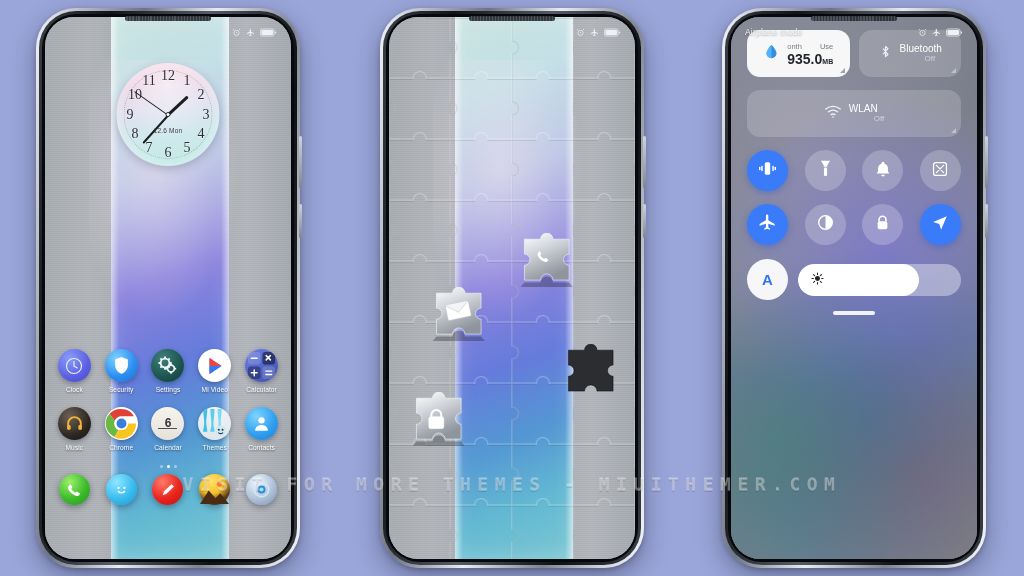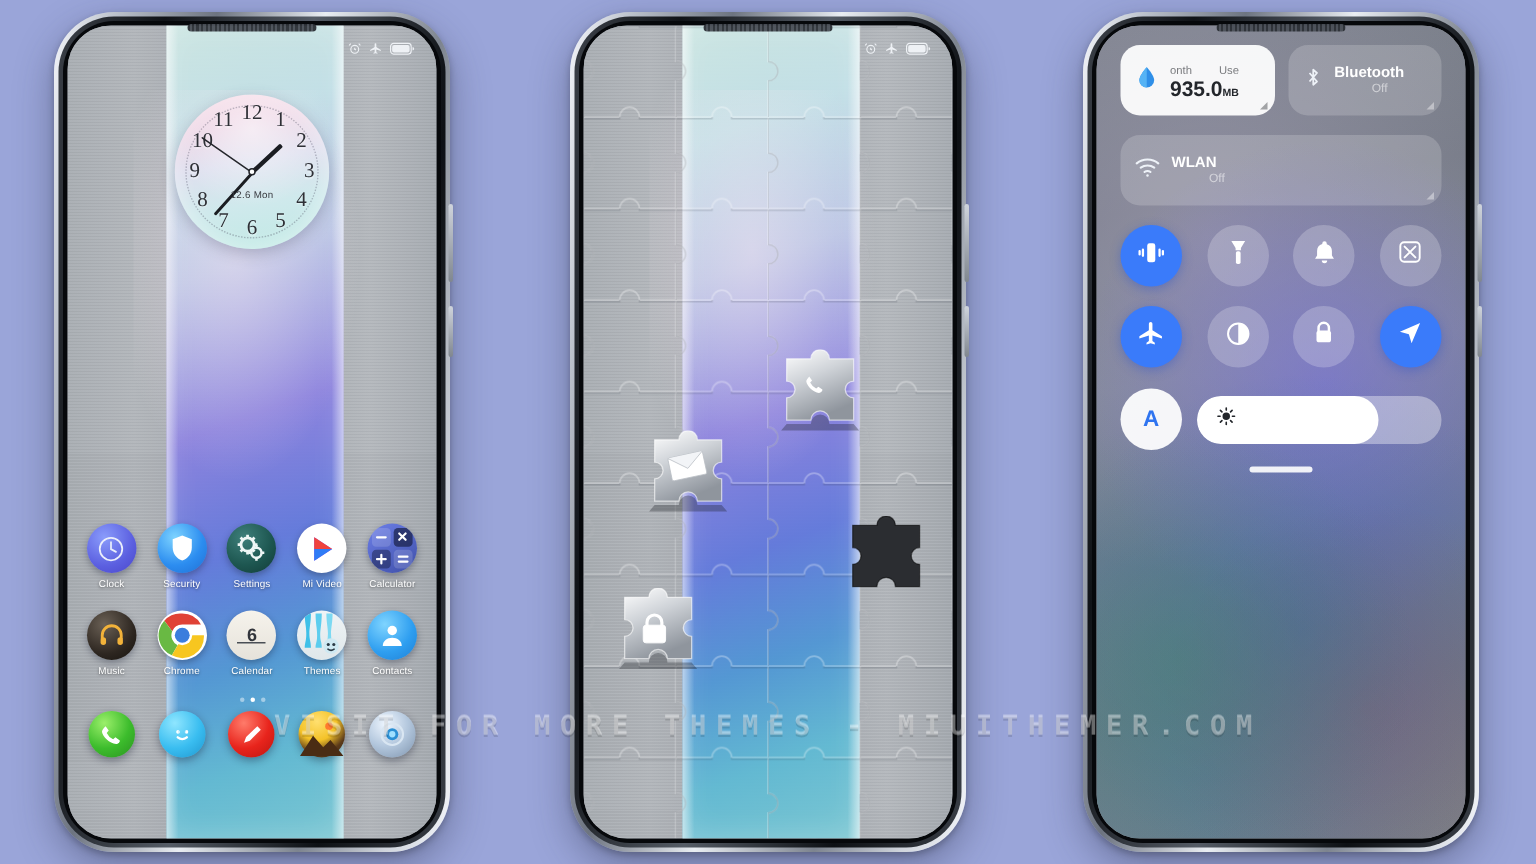--- a/index.html
+++ b/index.html
@@ -169,26 +169,26 @@
   .cc-date { font-size:9px; padding-bottom:3px; opacity:.96; text-shadow:0 1px 2px rgba(0,0,0,.35); }
   .cc-dateicons { display:flex; align-items:center; gap:7px; padding-bottom:3px; }
 
   .bigtiles { display:flex; gap:9px; margin-top:13px; }
   .bigtile {
     flex:1; height:47px; border-radius:13px; position:relative;
     padding:7px 9px; overflow:hidden;
   }
   .bigtile.light { background:rgba(255,255,255,.93); color:#23262b; }
   .bigtile.dim { background:rgba(255,255,255,.18); color:#fff; }
-  .bt-row { display:flex; align-items:center; gap:7px; height:100%; }
+  .bt-row { display:flex; align-items:center; gap:7px; height:100%;justify-content:center; }
   .bt-texts { display:flex; flex-direction:column; justify-content:center; gap:1px; min-width:0; }
   .bt-top { font-size:7.5px; opacity:.6; display:flex; gap:18px; }
   .bt-main { font-size:14px; font-weight:700; line-height:1; }
   .bt-unit { font-size:7px; font-weight:700; }
-  .bt-title { font-size:10px; font-weight:700; line-height:1.1; }
+  .bt-title { font-size:10px; font-weight:400; line-height:1.1; }
   .bt-sub { font-size:8px; opacity:.55; line-height:1.1;padding-left:25px; }
   .bt-corner {
     position:absolute; right:5px; bottom:4px; width:0; height:0;
     border-left:5px solid transparent; border-bottom:5px solid currentColor; opacity:.4;
   }
 
   .tilerow { display:flex; justify-content:space-between; margin-top:13px; }
   .ctile { width:41px; height:41px; border-radius:50%;
            display:flex; align-items:center; justify-content:center; }
   .ctile.on  { background:#3a7bfa; box-shadow:0 2px 7px rgba(40,80,200,.4); }
@@ -555,20 +555,43 @@
   <div class="phone p3">
     <div class="frame-outer"></div>
     <div class="frame-mid"></div>
     <div class="frame-in"></div>
     <div class="btn-side v"></div>
     <div class="btn-side p"></div>
 
     <div class="screen">
       <div class="ccbg"></div>
 
+      <div class="statusbar">
+        <div class="sb-left">Airplane mode</div>
+        <div class="sb-right">
+          <span>
+            <svg width="9" height="9" viewBox="0 0 24 24" fill="none" stroke="#eef1f5" stroke-width="2">
+              <circle cx="12" cy="13" r="7"></circle>
+                <path d="M5 3L2 6M19 3l3 3M12 10v3l2 1"></path>
+            </svg>
+          </span>
+          <span>
+            <svg width="9" height="9" viewBox="0 0 24 24" fill="#eef1f5">
+              <path d="M21 16v-2l-8-5V3.5a1.5 1.5 0 0 0-3 0V9l-8 5v2l8-2.5V18l-2 1.5V21l3.5-1 3.5 1v-1.5L13 18v-4.5z"></path>
+            </svg>
+          </span>
+          <span>
+            <svg width="17" height="9" viewBox="0 0 26 12">
+              <rect x="0.6" y="0.6" width="21" height="10.8" rx="3" fill="none" stroke="#eef1f5" stroke-width="1.2"></rect>
+              <rect x="2.2" y="2.2" width="17.8" height="7.6" rx="2" fill="#eef1f5"></rect>
+              <path d="M23 4.2v3.6c1.3-.3 1.6-.9 1.6-1.8S24.3 4.5 23 4.2z" fill="#eef1f5"></path>
+            </svg>
+          </span>
+        </div>
+      </div>
 
       <div class="cc">
 
 
         <div class="bigtiles">
           <div class="bigtile light">
             <div class="bt-row">
               <span>
                 <svg width="17" height="17" viewBox="0 0 24 24">
                   <path d="M12 2.5C12 2.5 5 10 5 14.6A7 7 0 0 0 19 14.6C19 10 12 2.5 12 2.5z" fill="#2f8fe8"></path>

